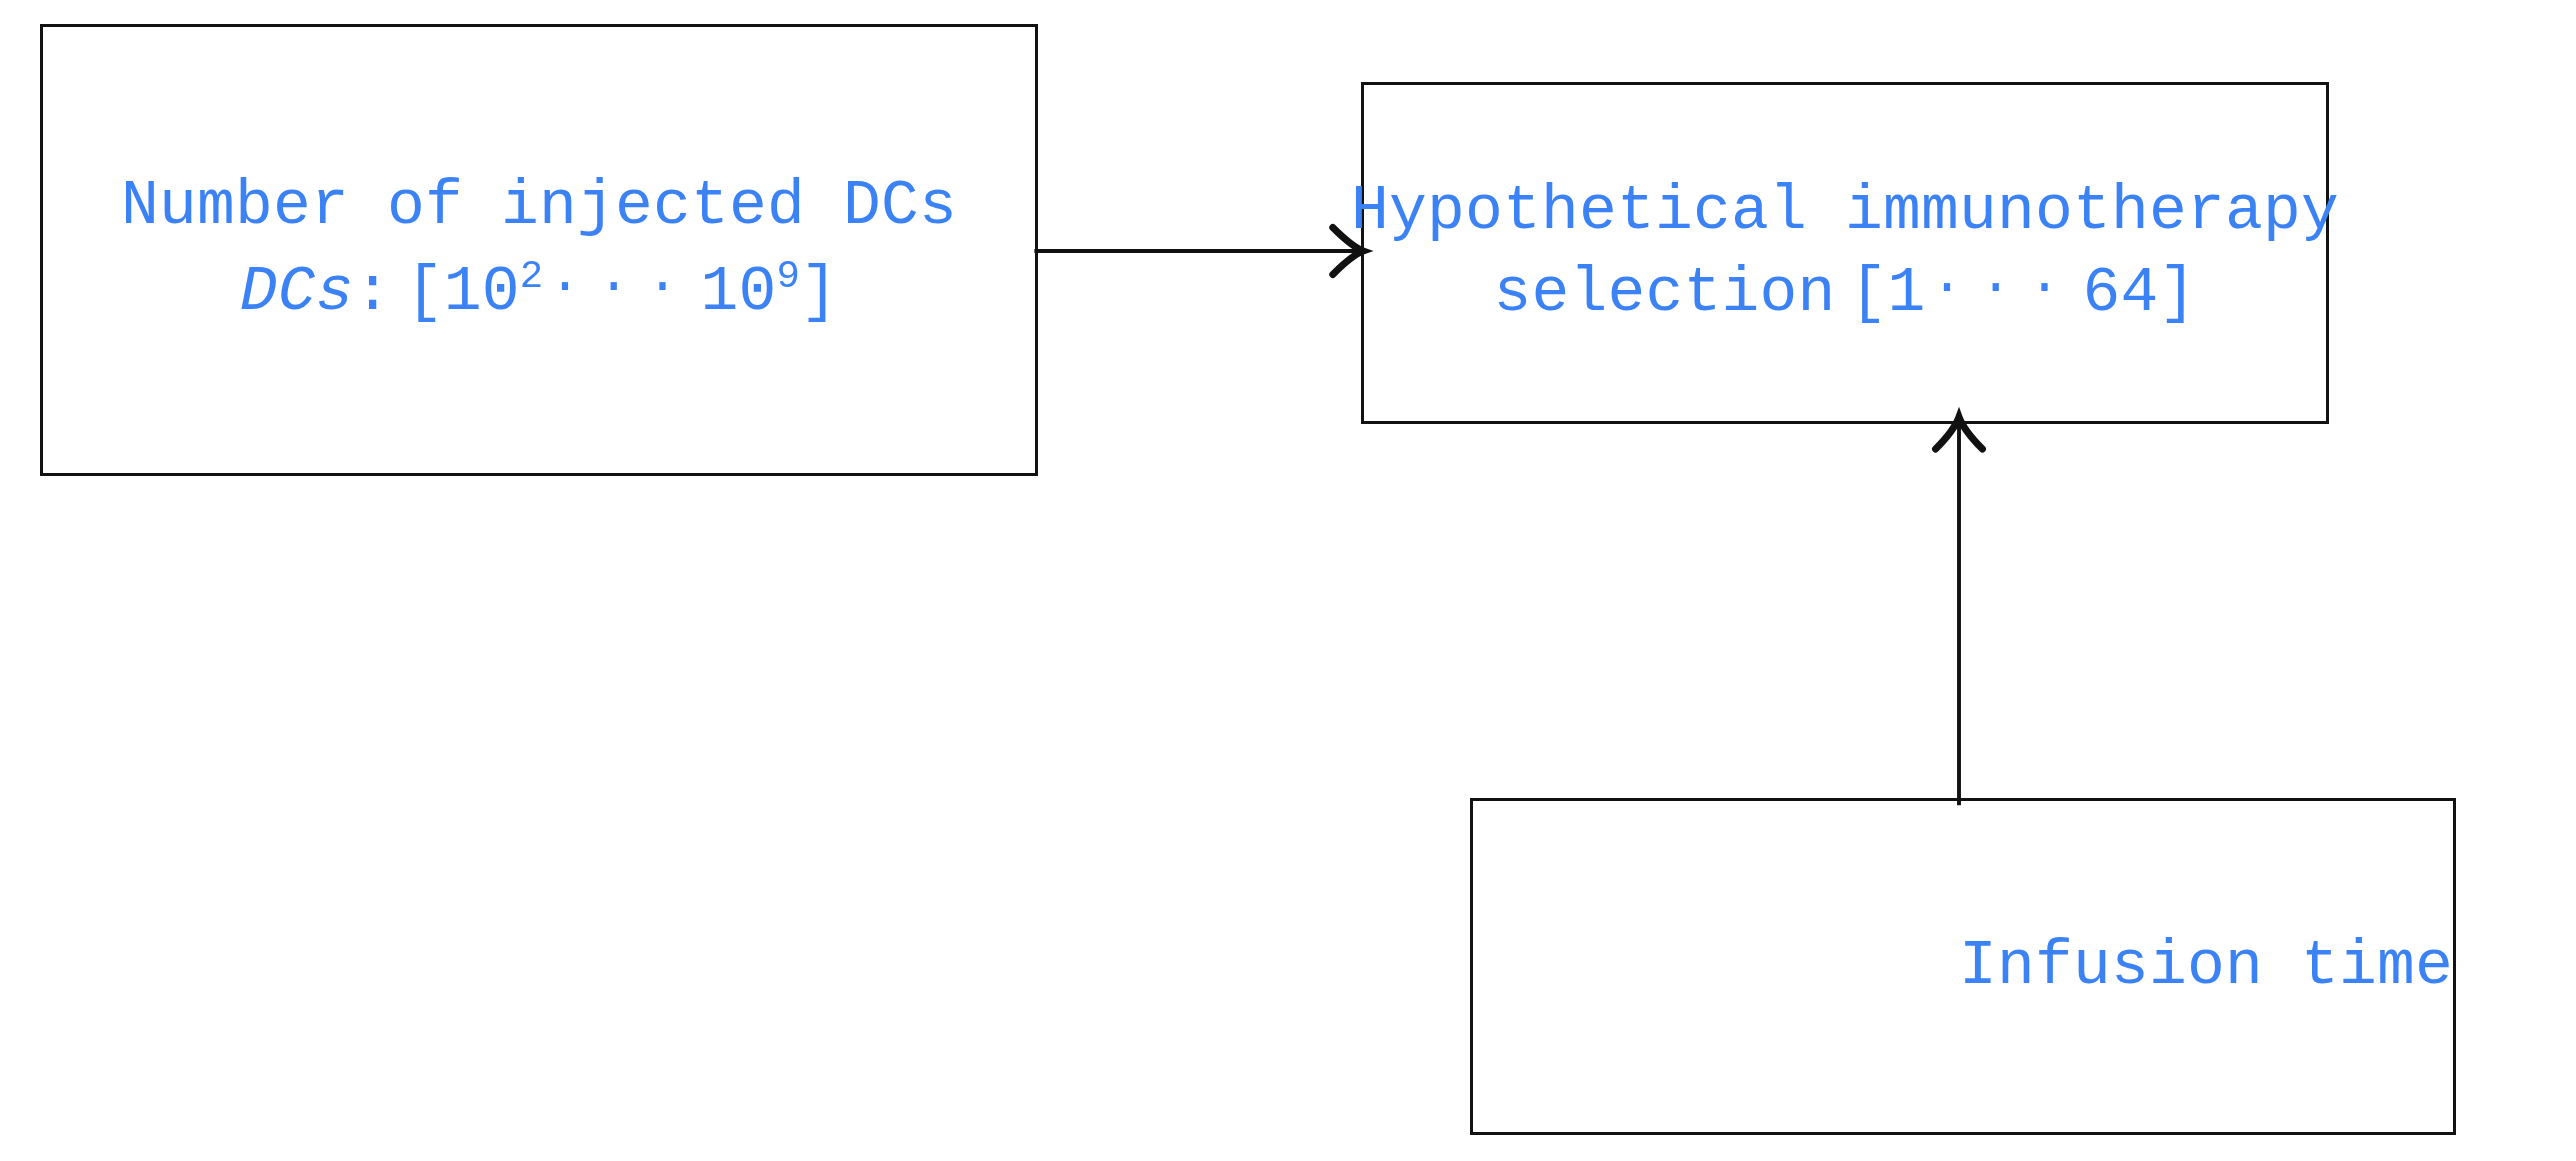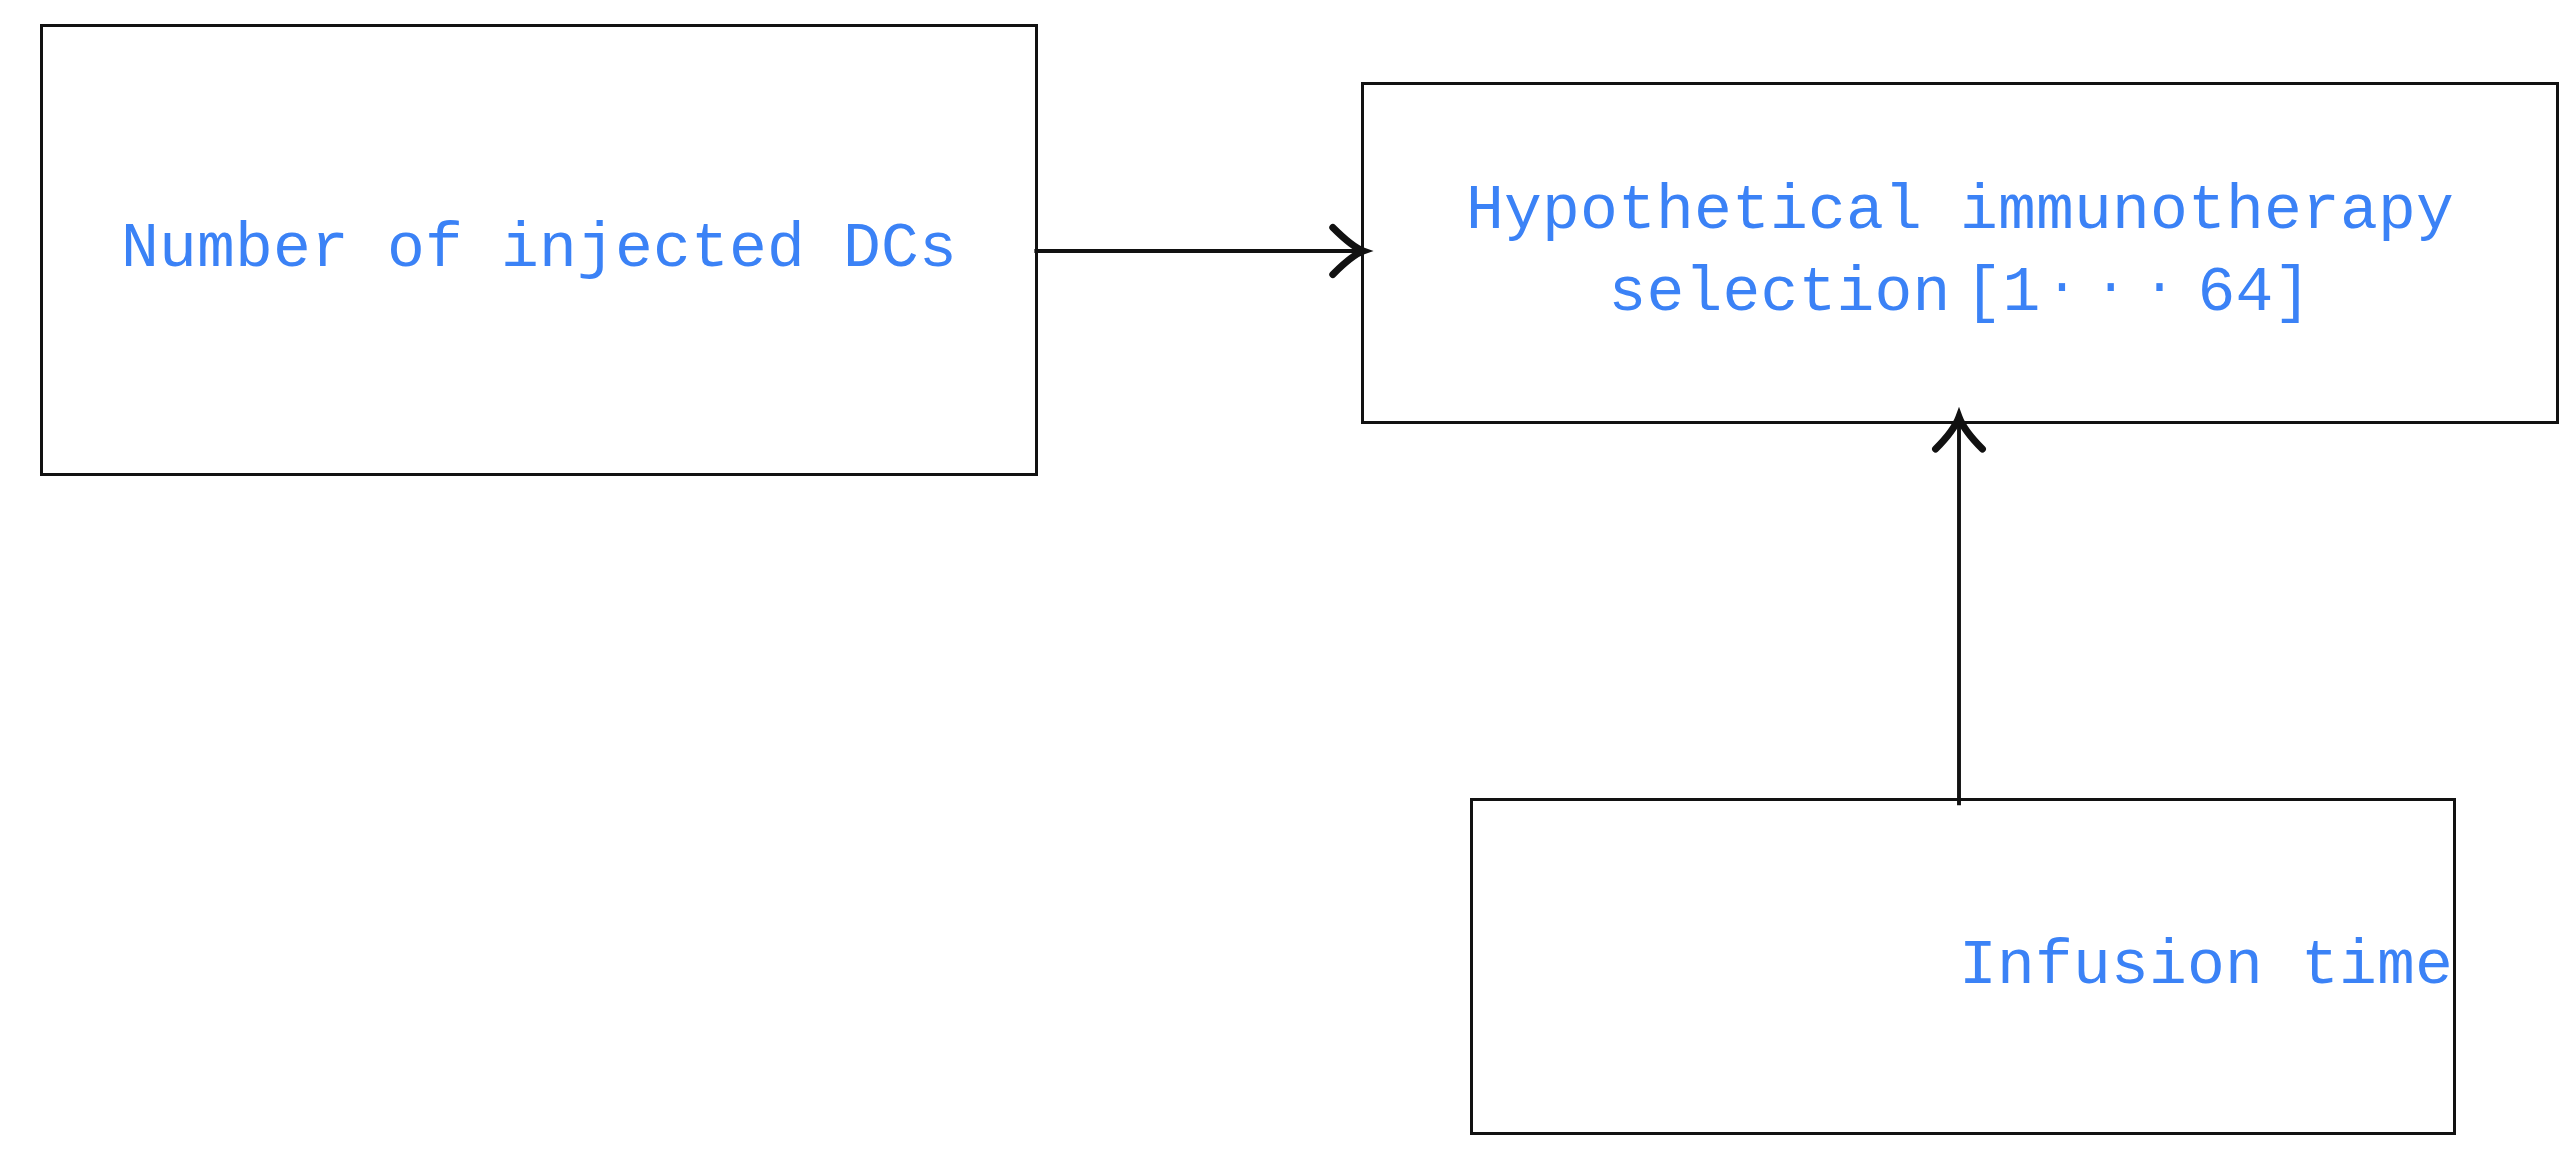--- a/index.html
+++ b/index.html
@@ -64,21 +64,21 @@
     top: 24px;
     width: 998px;
     height: 452px;
   }
   #box-dcs .node-line { line-height: 1.36; }
 
   
   #box-selection {
     left: 1350px;
     top: 82px;
-    width: 1198px;
+    width: 968px;
     height: 342px;
   }
 
   
   #box-infusion {
     left: 1459px;
     top: 798px;
     width: 986px;
     height: 337px;
     align-items: flex-end;
@@ -106,20 +106,21 @@
   #arrow-dcs-to-selection { left: 1023px; top: 226px; width: 332px; height: 50px; }
   #arrow-infusion-to-selection { left: 1923px; top: 414px; width: 50px; height: 392px; }
 </style>
 </head>
 <body>
 
 <div id="canvas">
 
   <div class="node-box" id="box-dcs">
     <span class="node-line">Number of injected DCs</span>
+    <span class="node-line"><span class="mi">DCs</span><span class="upr">:</span><span class="thinsp"></span><span>[</span><span>10</span><span class="sup">2</span><span class="cdots">···</span><span>10</span><span class="sup">9</span><span>]</span></span>
   </div>
 
   <div class="node-box" id="box-selection">
     <span class="node-line">Hypothetical immunotherapy</span>
     <span class="node-line"><span>selection</span><span class="thinsp"></span><span>[</span><span>1</span><span class="cdots">···</span><span>64</span><span>]</span></span>
   </div>
 
   <div class="node-box" id="box-infusion">
     <span class="node-line">Infusion time</span>
   </div>

